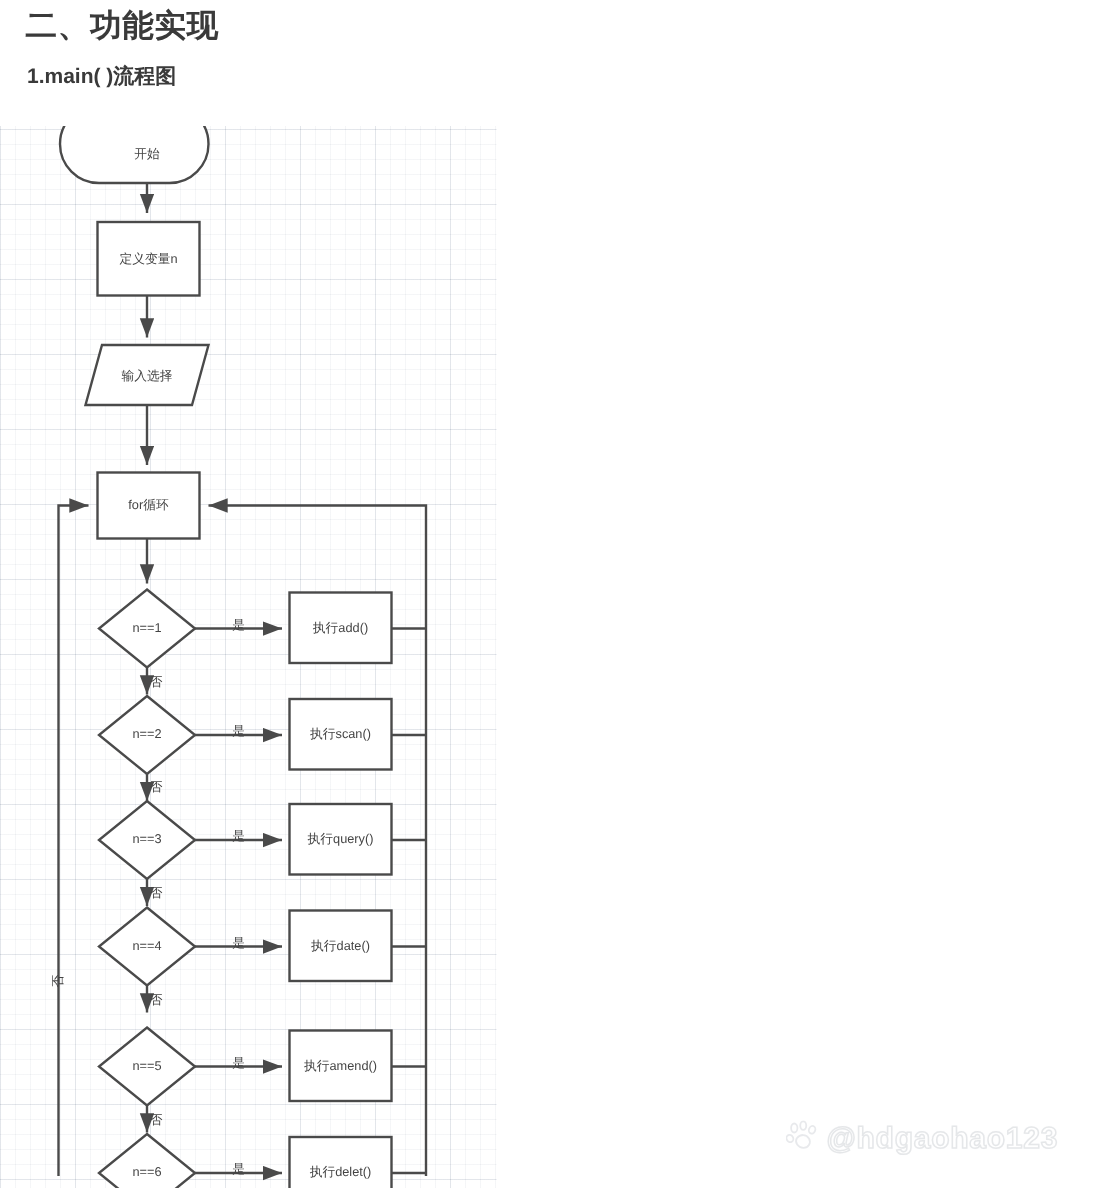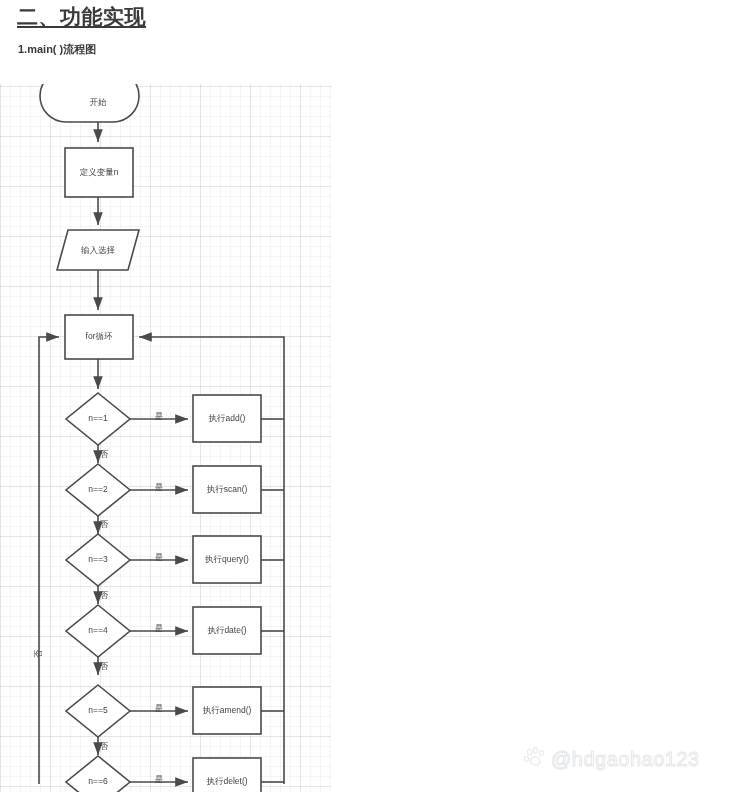--- a/index.html
+++ b/index.html
@@ -24,27 +24,26 @@
   }
   .heading {
     position: absolute;
     left: 17px;
     top: 3px;
     font-size: 21px;
     font-weight: bold;
     letter-spacing: 0.5px;
     color: #3a3a3a;
     white-space: nowrap;
-    text-decoration: underline;
   }
   .subheading {
     position: absolute;
     left: 18px;
     top: 42px;
-    font-size: 11px;
+    font-size: 14px;
     font-weight: bold;
     color: #3a3a3a;
     white-space: nowrap;
   }
 
   
   #canvas {
     position: absolute;
     left: 0;
     top: 84px;
@@ -76,21 +75,21 @@
     left: 524px;
     top: 747px;
     display: flex;
     align-items: center;
     gap: 5px;
     opacity: 0.42;
     pointer-events: none;
   }
   #watermark .wm-text {
     font-size: 20px;
-    font-weight: normal;
+    font-weight: bold;
     color: #ffffff;
     -webkit-text-stroke: 1px #c3c7cc;
     text-shadow: 0 0 1px #cfd3d8;
     letter-spacing: 0.5px;
     white-space: nowrap;
   }
   #watermark .paw {
     flex: none;
   }
 </style>

